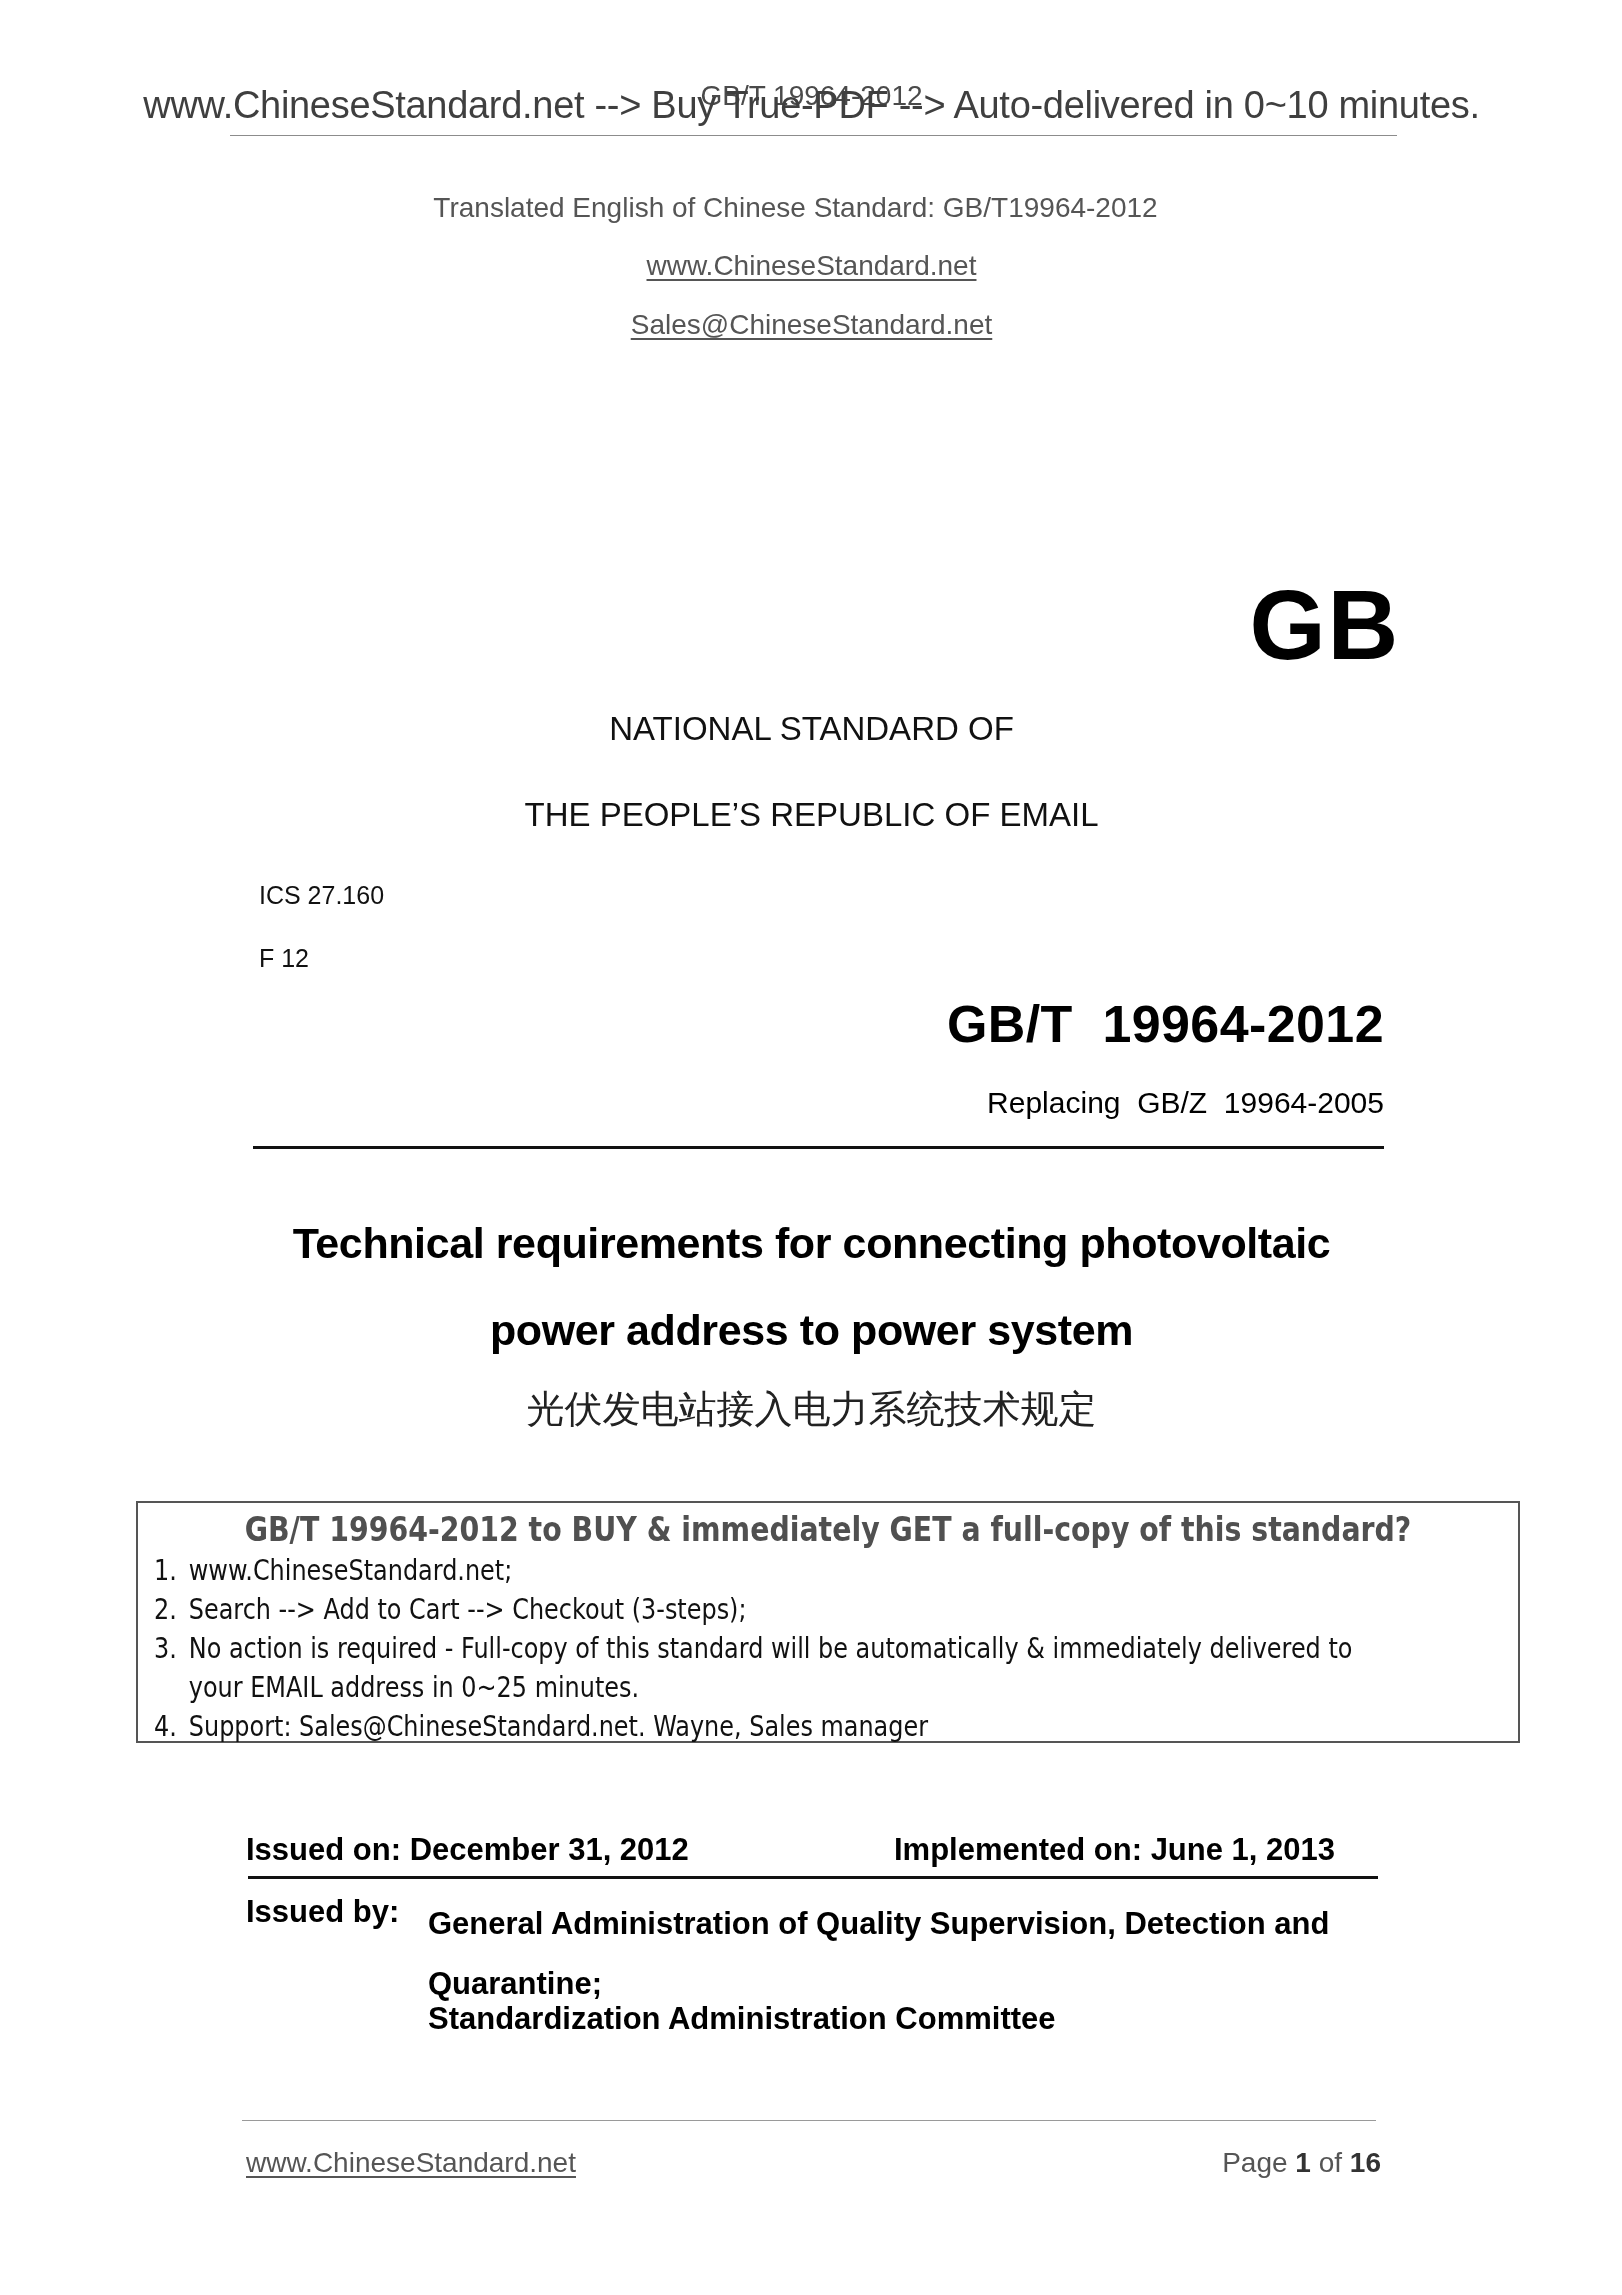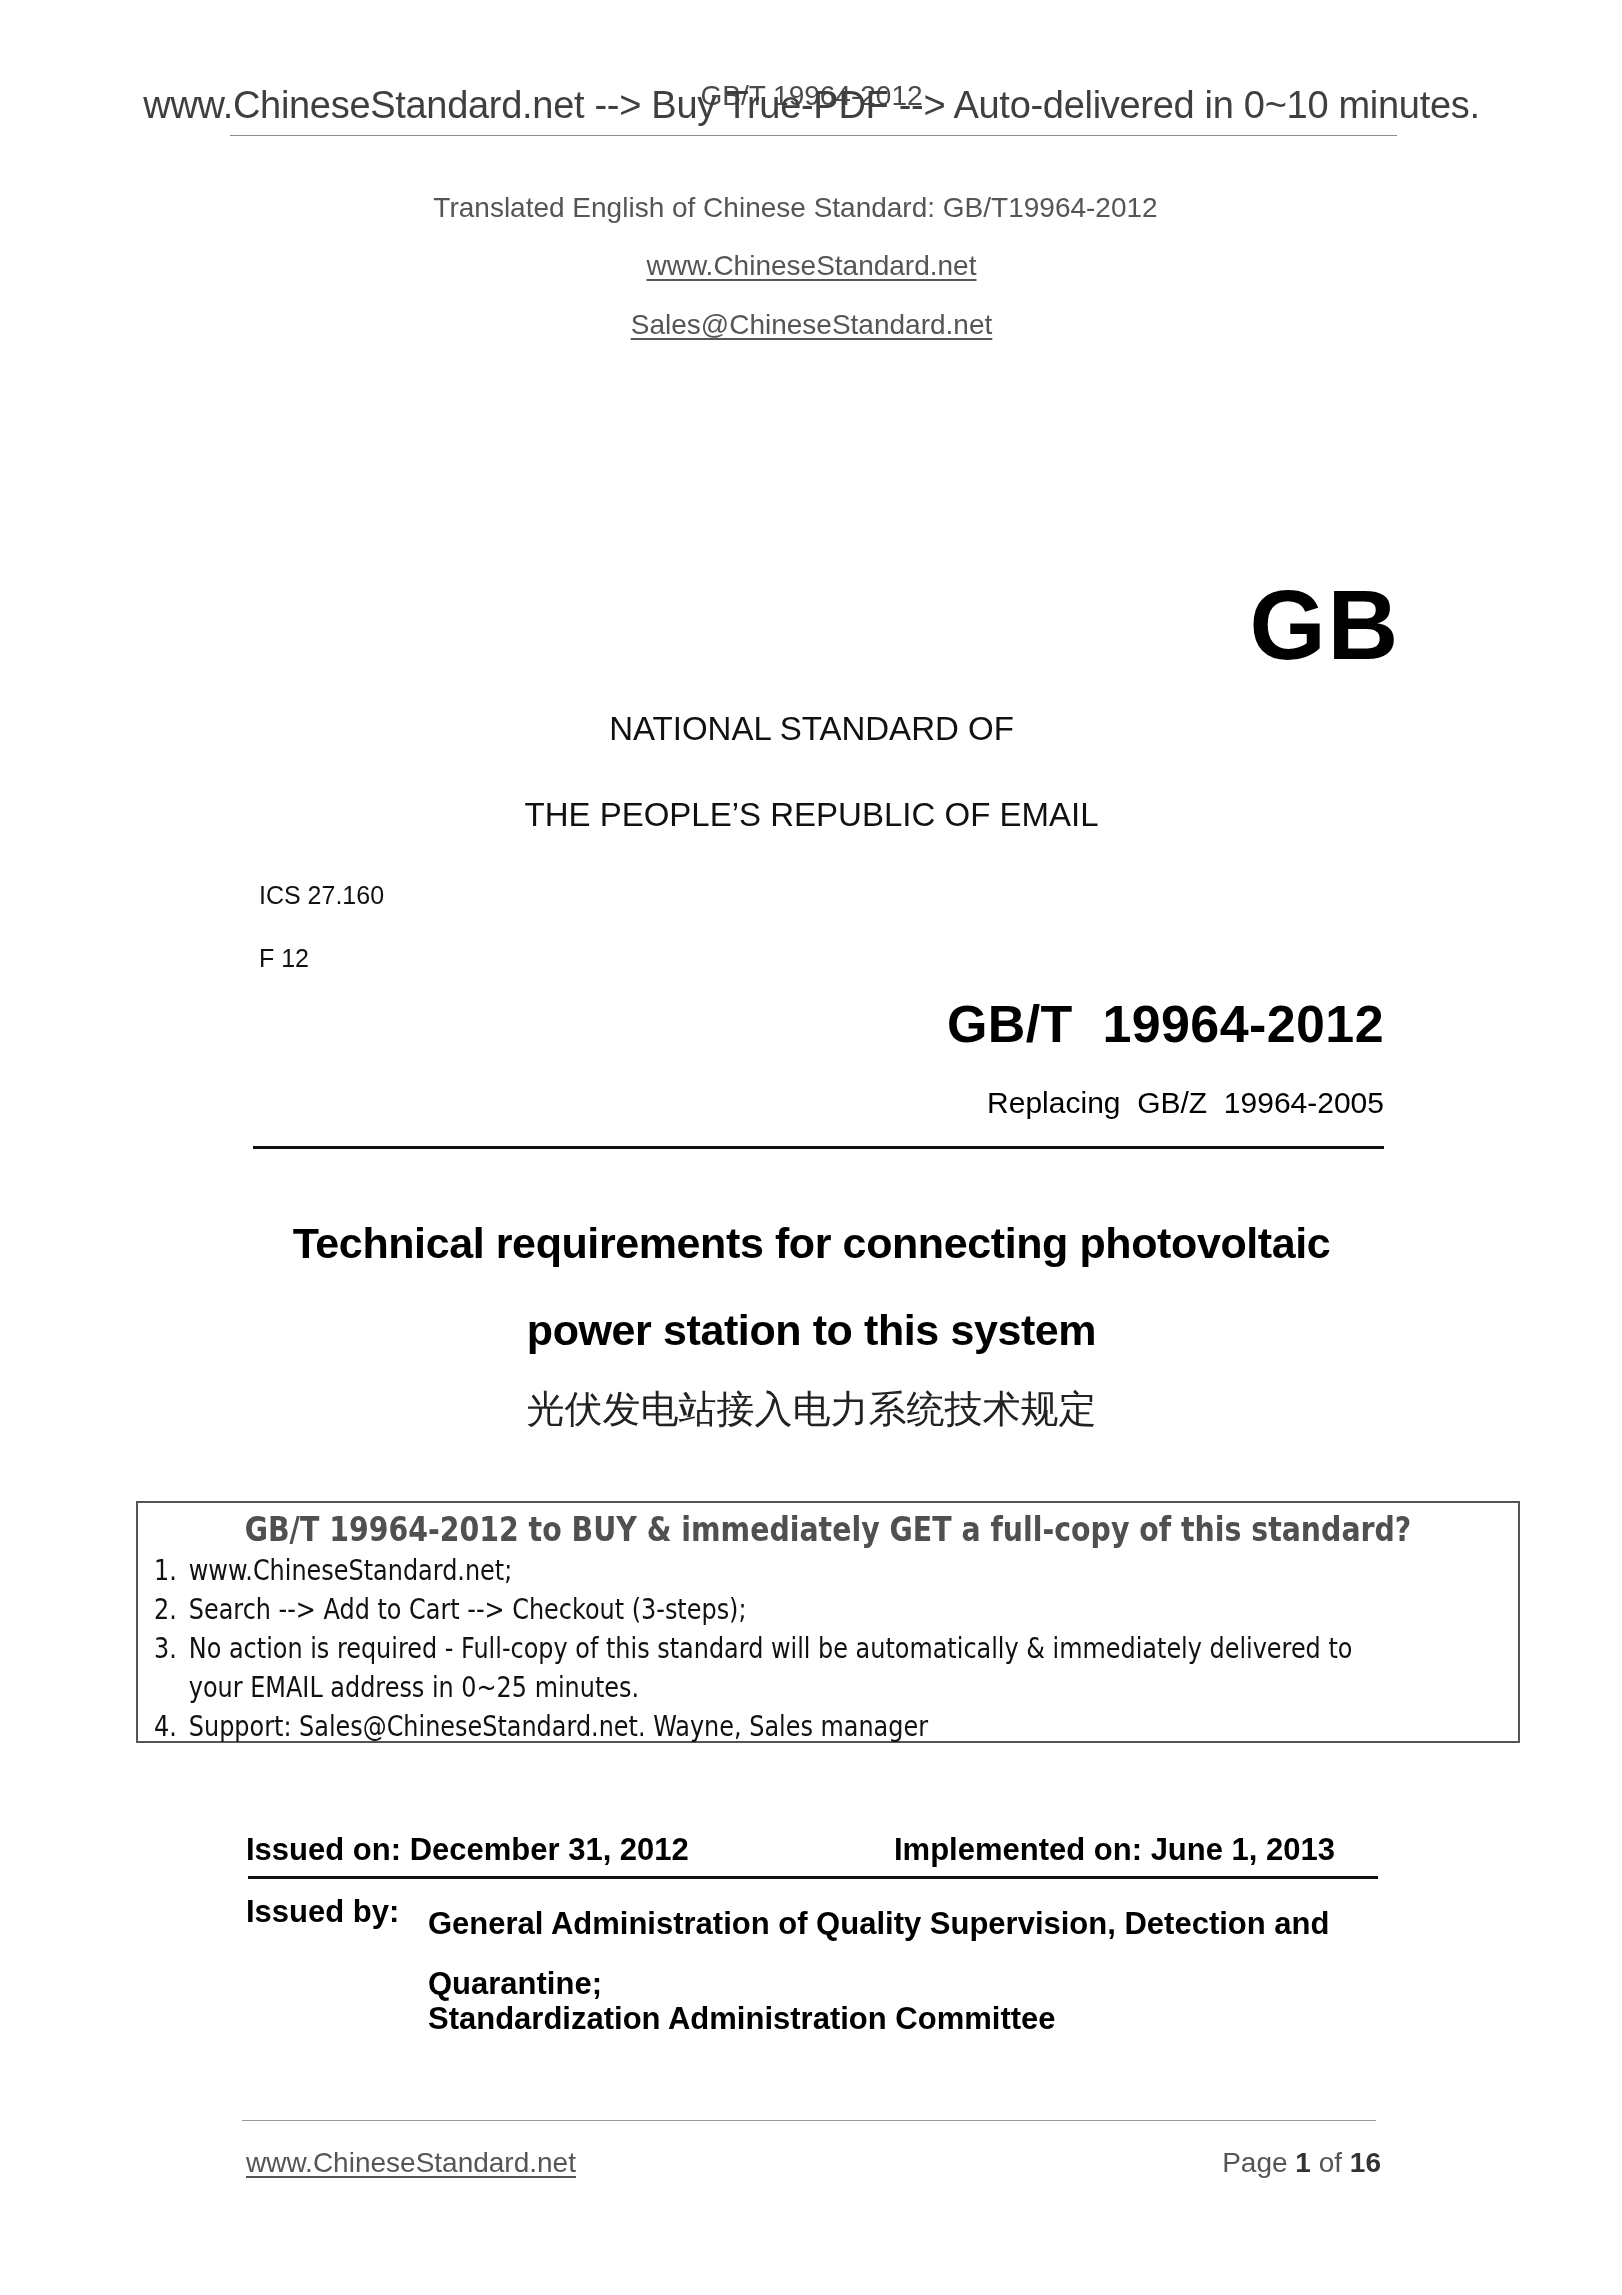--- a/index.html
+++ b/index.html
@@ -216,21 +216,21 @@
 <div class="abs nat-line" style="top:796px;">THE PEOPLE’S REPUBLIC OF EMAIL</div>
 
 <div class="abs small-code" style="top:881px;">ICS 27.160</div>
 <div class="abs small-code" style="top:944px;">F 12</div>
 
 <div class="abs std-number">GB/T  19964-2012</div>
 <div class="abs replacing">Replacing  GB/Z  19964-2005</div>
 <div class="abs thick-rule"></div>
 
 <div class="abs title-en" style="top:1219px;">Technical requirements for connecting photovoltaic</div>
-<div class="abs title-en" style="top:1306px;">power station to this system</div>
+<div class="abs title-en" style="top:1306px;">power address to power system</div>
 <div class="abs title-cn">光伏发电站接入电力系统技术规定</div>
 
 <div class="abs buy-box">
   <div class="buy-title">GB/T 19964-2012  to BUY &amp; immediately GET a full-copy of this standard?</div>
   <ul class="buy-list">
     <li class="buy-item"><span class="num">1.</span><span>www.ChineseStandard.net;</span></li>
     <li class="buy-item"><span class="num">2.</span><span>Search --&gt; Add to Cart --&gt; Checkout (3-steps);</span></li>
     <li class="buy-item"><span class="num">3.</span><span>No action is required  - Full-copy of this standard will be automatically &amp; immediately delivered to</span></li>
     <li class="buy-item cont"><span>your EMAIL address in 0~25 minutes.</span></li>
     <li class="buy-item"><span class="num">4.</span><span>Support: Sales@ChineseStandard.net. Wayne, Sales manager</span></li>

